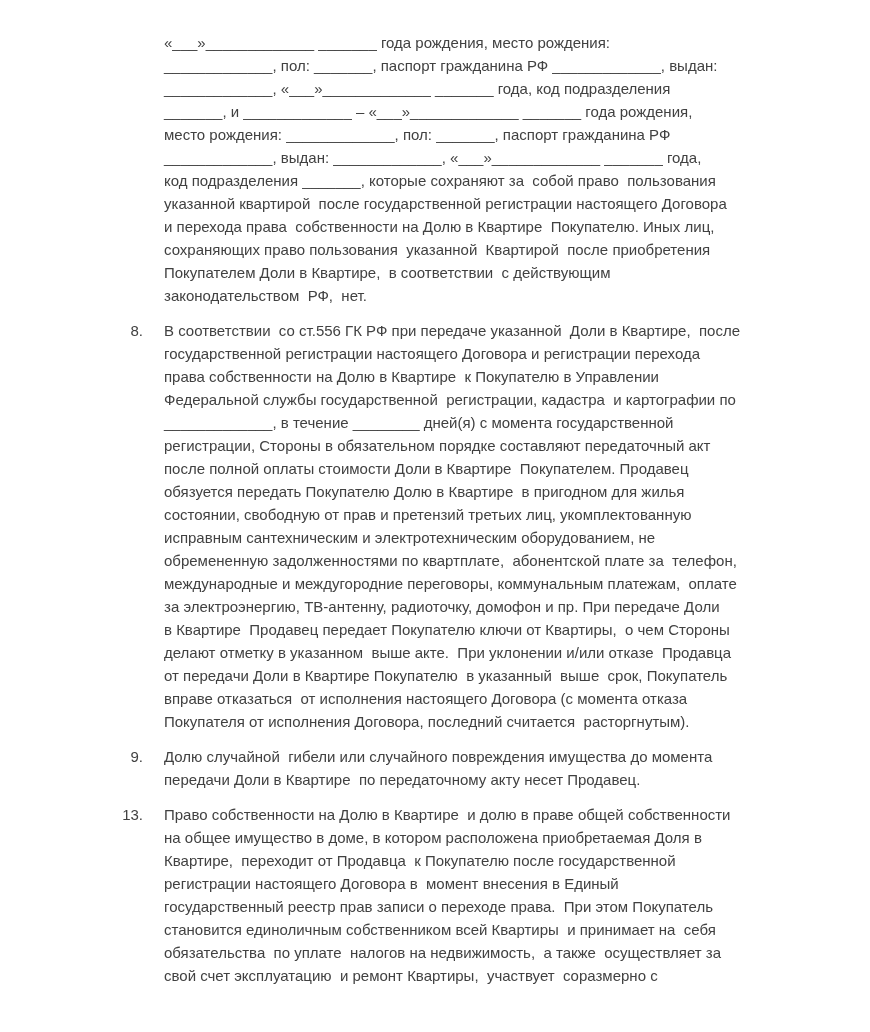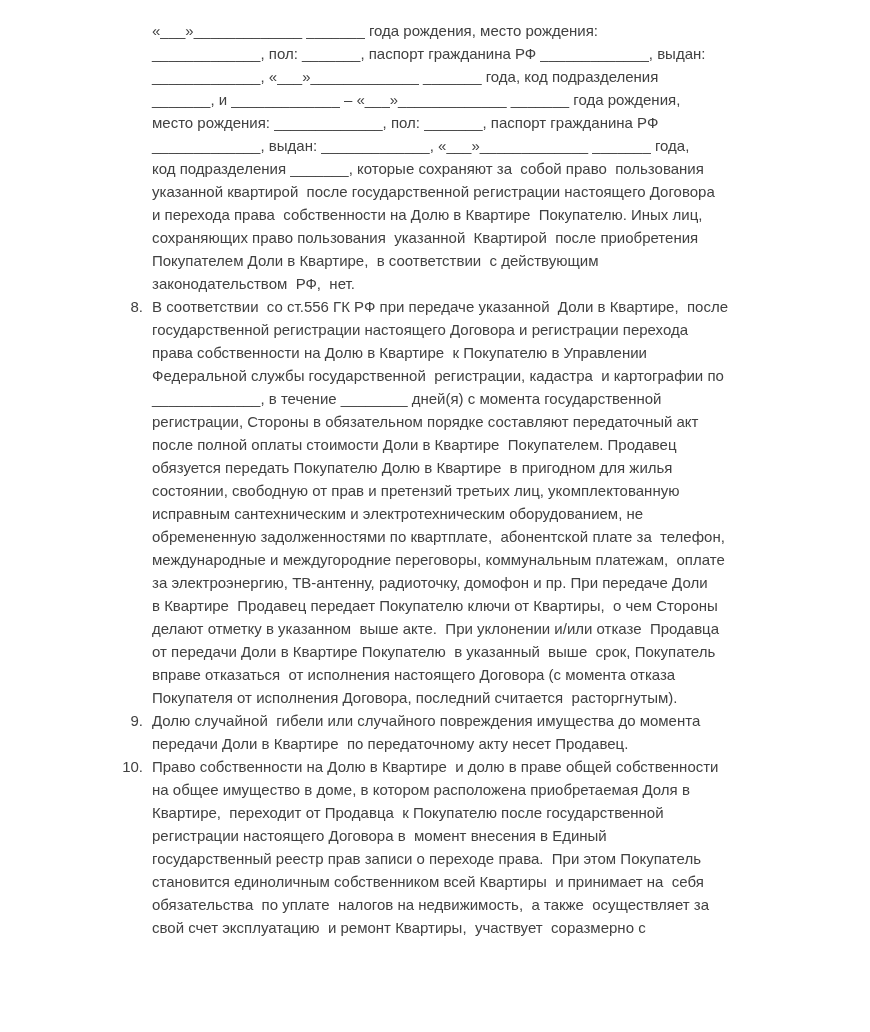--- a/index.html
+++ b/index.html
@@ -23,21 +23,21 @@
     position: absolute;
     top: 19px;
     left: 152px;
     width: 560px;
     color: #414141;
     font-size: 15px;
     line-height: 23px;
   }
   .doc-text {
     white-space: pre;   
-    margin: 0;
+    margin: 12px;
   }
   .doc-list-item {
     position: relative;
   }
   .doc-list-item .item-number {
     position: absolute;
     top: 0;
     left: -34px;
     width: 25px;
     text-align: right;
@@ -85,21 +85,21 @@
 Покупателя от исполнения Договора, последний считается  расторгнутым).</div>
     </div>
 
     <div class="doc-list-item">
       <span class="item-number">9.</span>
       <div class="doc-text">Долю случайной  гибели или случайного повреждения имущества до момента
 передачи Доли в Квартире  по передаточному акту несет Продавец.</div>
     </div>
 
     <div class="doc-list-item">
-      <span class="item-number">10.</span>
+      <span class="item-number">13.</span>
       <div class="doc-text">Право собственности на Долю в Квартире  и долю в праве общей собственности
 на общее имущество в доме, в котором расположена приобретаемая Доля в
 Квартире,  переходит от Продавца  к Покупателю после государственной
 регистрации настоящего Договора в  момент внесения в Единый
 государственный реестр прав записи о переходе права.  При этом Покупатель
 становится единоличным собственником всей Квартиры  и принимает на  себя
 обязательства  по уплате  налогов на недвижимость,  а также  осуществляет за
 свой счет эксплуатацию  и ремонт Квартиры,  участвует  соразмерно с</div>
     </div>
 

